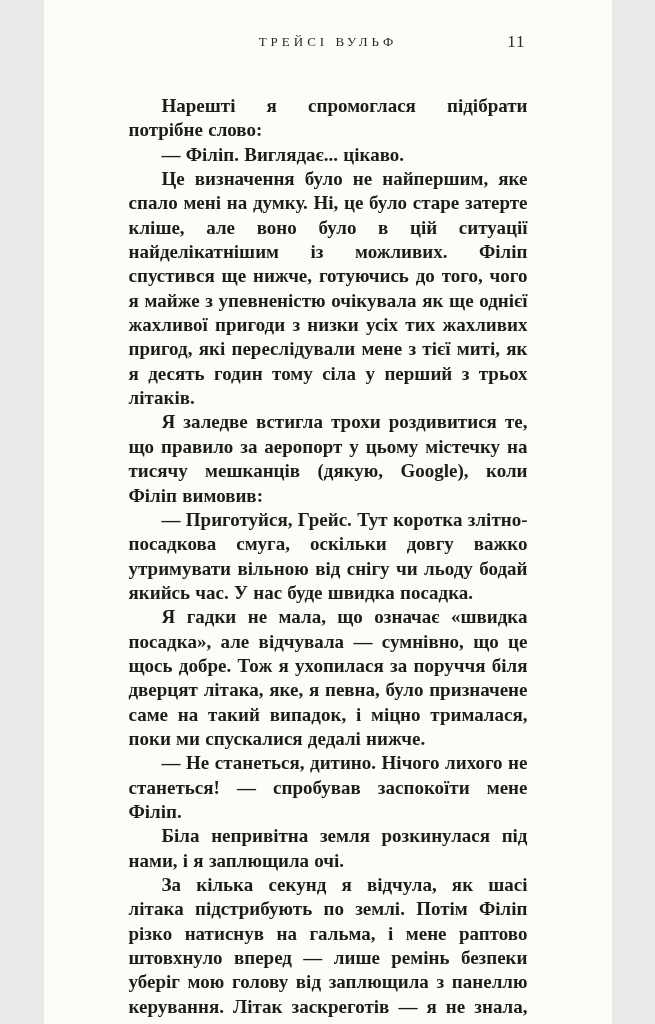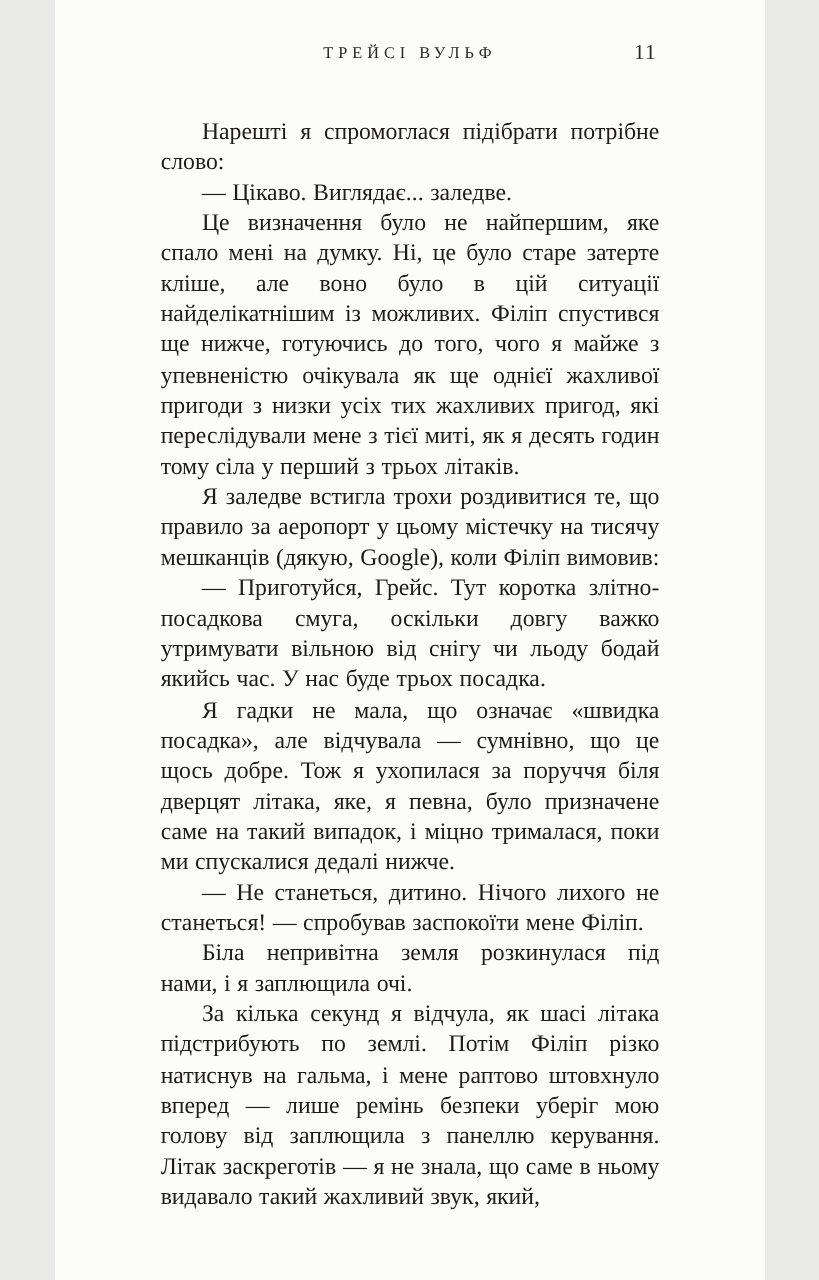--- a/index.html
+++ b/index.html
@@ -45,37 +45,38 @@
     }
     .page-body p {
       margin: 0;
       padding: 0;
       font-size: 19px;
       line-height: 24.35px;
       text-align: justify;
       text-indent: 33px;
       word-spacing: 0.5px;
       color: #1d1c1a;
+      font-weight: bold;
     }
   </style>
 </head>
 <body>
 
 <div class="book-page">
 
   <div class="page-header">
     <div class="running-title">ТРЕЙСІ ВУЛЬФ</div>
     <div class="page-number">11</div>
   </div>
 
   <div class="page-body">
     <p>Нарешті я спромоглася підібрати потрібне слово:</p>
-    <p>— Цікаво. Виглядає... заледве.</p>
+    <p>— Філіп. Виглядає... цікаво.</p>
     <p>Це визначення було не найпершим, яке спало мені на думку. Ні, це було старе затерте кліше, але воно було в цій ситуації найделікатнішим із можливих. Філіп спустився ще нижче, готуючись до того, чого я майже з упевненістю очікувала як ще однієї жахливої пригоди з низки усіх тих жахливих пригод, які переслідували мене з тієї миті, як я десять годин тому сіла у перший з трьох літаків.</p>
     <p>Я заледве встигла трохи роздивитися те, що правило за аеропорт у цьому містечку на тисячу мешканців (дякую, Google), коли Філіп вимовив:</p>
-    <p>— Приготуйся, Грейс. Тут коротка злітно-посадкова смуга, оскільки довгу важко утримувати вільною від снігу чи льоду бодай якийсь час. У нас буде трьох посадка.</p>
+    <p>— Приготуйся, Грейс. Тут коротка злітно-посадкова смуга, оскільки довгу важко утримувати вільною від снігу чи льоду бодай якийсь час. У нас буде швидка посадка.</p>
     <p>Я гадки не мала, що означає «швидка посадка», але відчувала — сумнівно, що це щось добре. Тож я ухопилася за поруччя біля дверцят літака, яке, я певна, було призначене саме на такий випадок, і міцно трималася, поки ми спускалися дедалі нижче.</p>
     <p>— Не станеться, дитино. Нічого лихого не станеться! — спробував заспокоїти мене Філіп.</p>
     <p>Біла непривітна земля розкинулася під нами, і я заплющила очі.</p>
     <p>За кілька секунд я відчула, як шасі літака підстрибують по землі. Потім Філіп різко натиснув на гальма, і мене раптово штовхнуло вперед — лише ремінь безпеки уберіг мою голову від заплющила з панеллю керування. Літак заскреготів — я не знала, що саме в ньому видавало такий жахливий звук, який,</p>
   </div>
 
 </div>
 
 </body></html>

